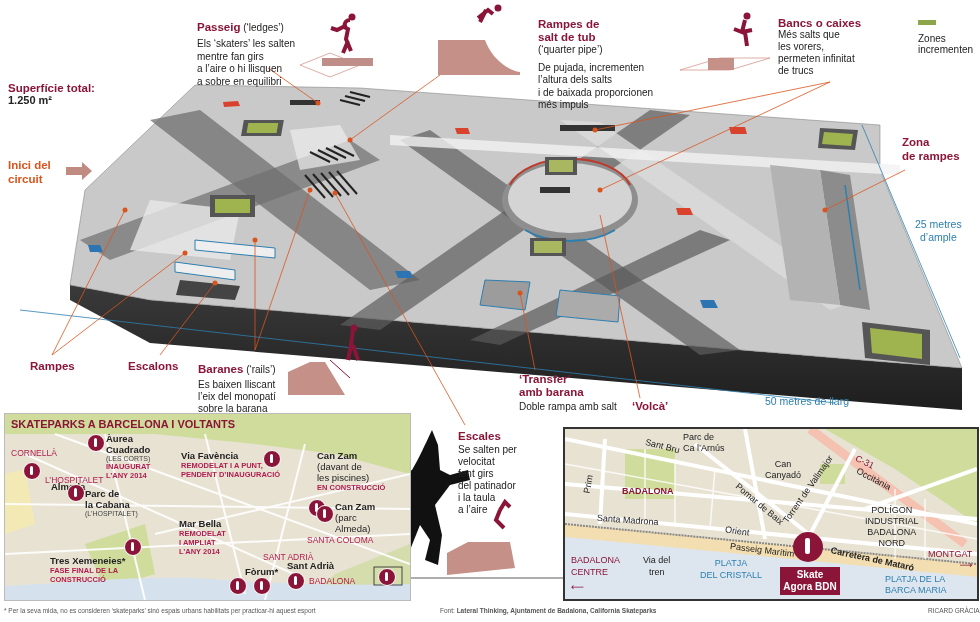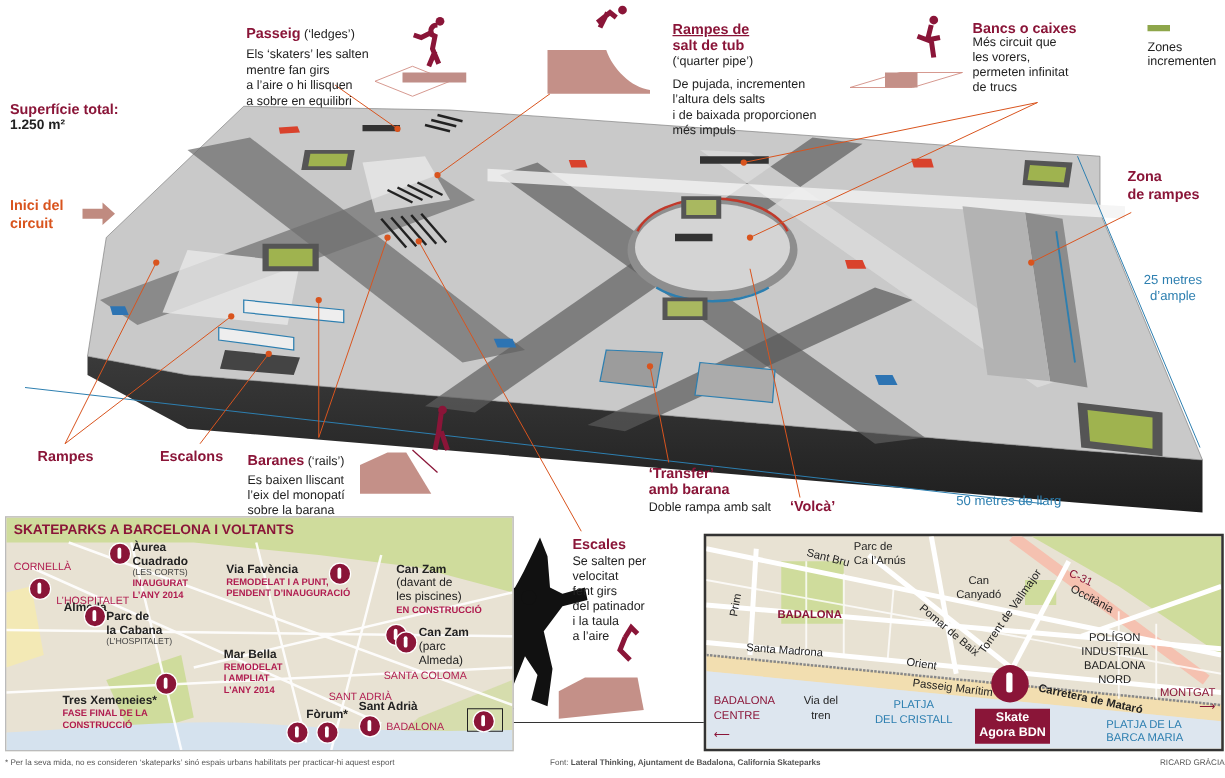--- a/index.html
+++ b/index.html
@@ -179,35 +179,35 @@
   <div><span class="title-red">Passeig</span><span class="body-text"> (‘ledges’)</span></div>
   <div class="body-text" style="margin-top:3px;">
     <div>Els ‘skaters’ les salten</div>
     <div>mentre fan girs</div>
     <div>a l’aire o hi llisquen</div>
     <div>a sobre en equilibri</div>
   </div>
 </div>
 
 <div class="abs" style="left:538px;top:18px;">
-  <div class="title-red" style="line-height:13px;text-decoration:underline;">Rampes de</div>
+  <div class="title-red" style="line-height:13px;">Rampes de</div>
   <div class="title-red" style="line-height:13px;">salt de tub</div>
   <div class="body-text">(‘quarter pipe’)</div>
   <div class="body-text" style="margin-top:5px;">
     <div>De pujada, incrementen</div>
     <div>l’altura dels salts</div>
     <div>i de baixada proporcionen</div>
     <div>més impuls</div>
   </div>
 </div>
 
 <div class="abs" style="left:778px;top:17px;">
   <div class="title-red">Bancs o caixes</div>
   <div class="body-text" style="font-size:10px;line-height:12px;">
-    <div>Més circuit que</div>
+    <div>Més salts que</div>
     <div>les vorers,</div>
     <div>permeten infinitat</div>
     <div>de trucs</div>
   </div>
 </div>
 
 <div class="abs" style="left:918px;top:20px;">
   <div style="width:18px;height:5px;background:#8ea64a;margin-bottom:8px;"></div>
   <div class="body-text" style="line-height:11px;">
     <div>Zones</div>

